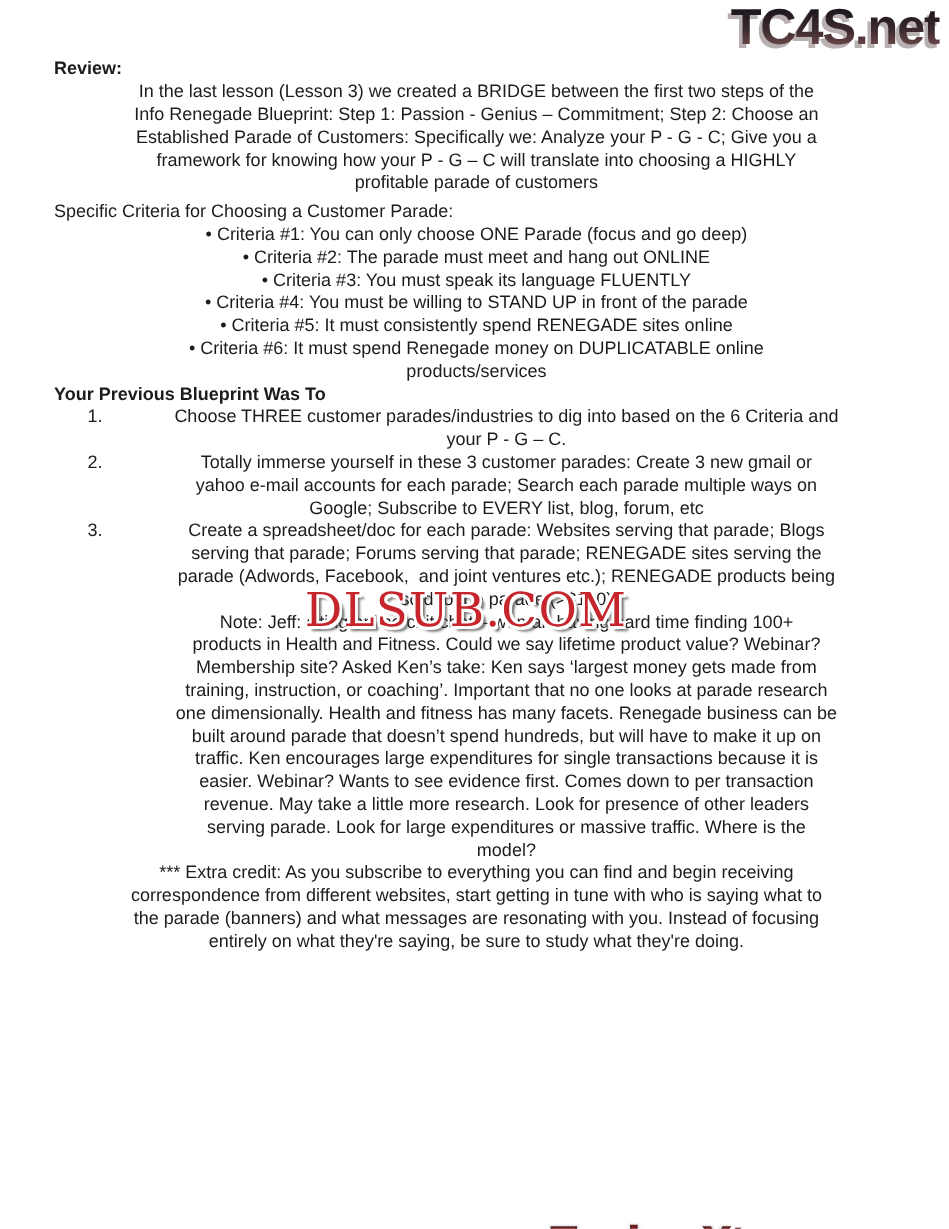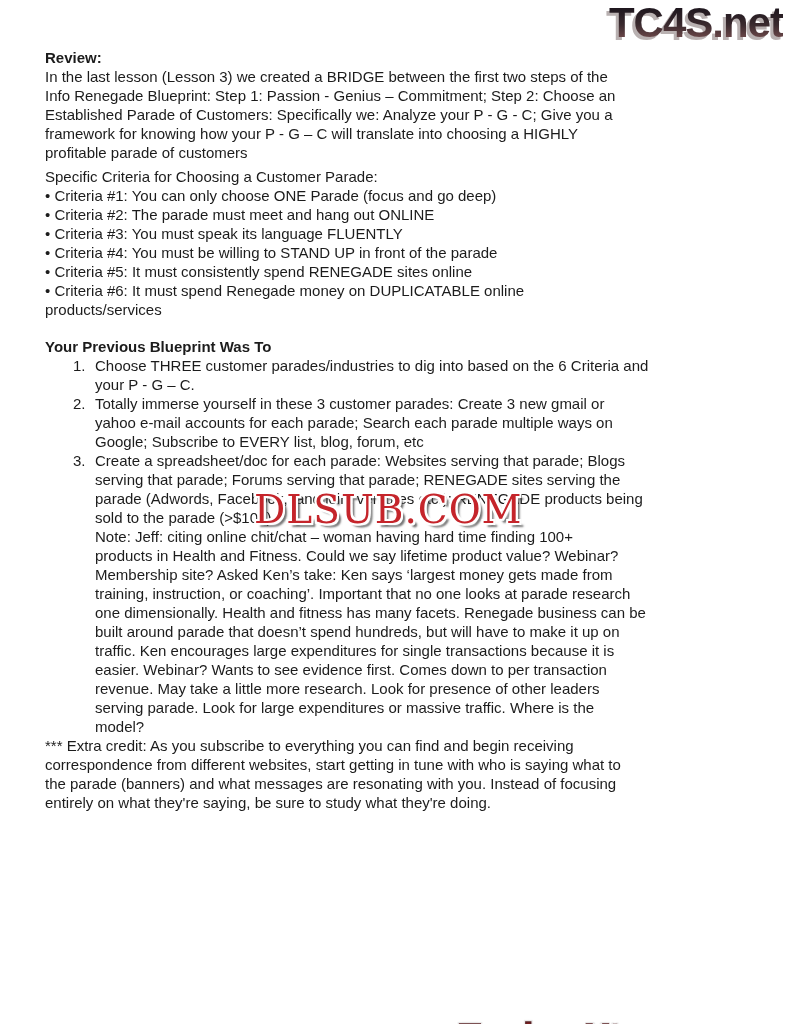--- a/index.html
+++ b/index.html
@@ -11,30 +11,30 @@
     color: #1c1c1c;
     overflow: hidden;
   }
   .content {
     position: absolute;
     left: 45px; top: 48px;
     width: 704px;
     font-size: 15px;
     line-height: 19px;
   }
-  .pre { white-space: pre-wrap; }
+  .pre { white-space: pre-wrap; text-align: center; }
 
   
   .doc-header { text-align: center; font-weight: bold; font-size: 16px; margin-bottom: 33px; }
   .doc-header .lesson-red { color: #990000; }
 
   
   .section-heading { font-weight: bold; }
   .review-block { margin-bottom: 5px; }
-  .criteria-block { margin-bottom: 18px; }
+  .criteria-block { }
   .assignment-list { margin: 0; }
   .oli { display: flex; }
   .oli .num { flex: none; width: 22px; margin-left: 28px; }
   .oli .itext { flex: 1; }
 
   
   .tc4s {
     position: absolute; top: 1px; right: 8px;
     font-size: 42px; font-weight: bold; letter-spacing: -1px;
     line-height: 44px;

